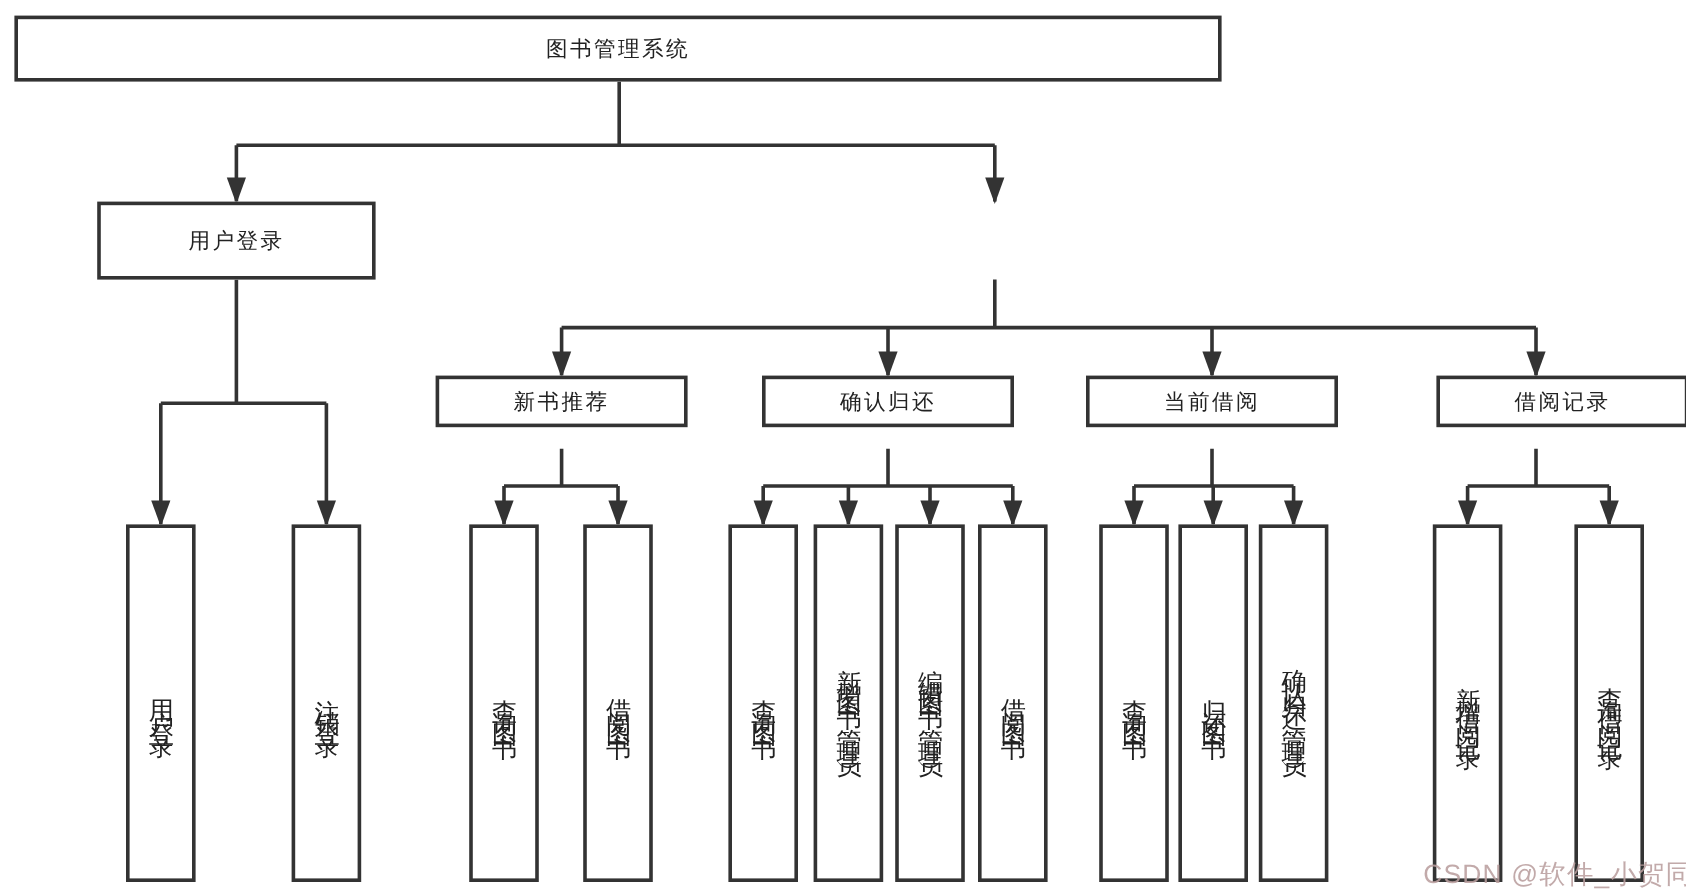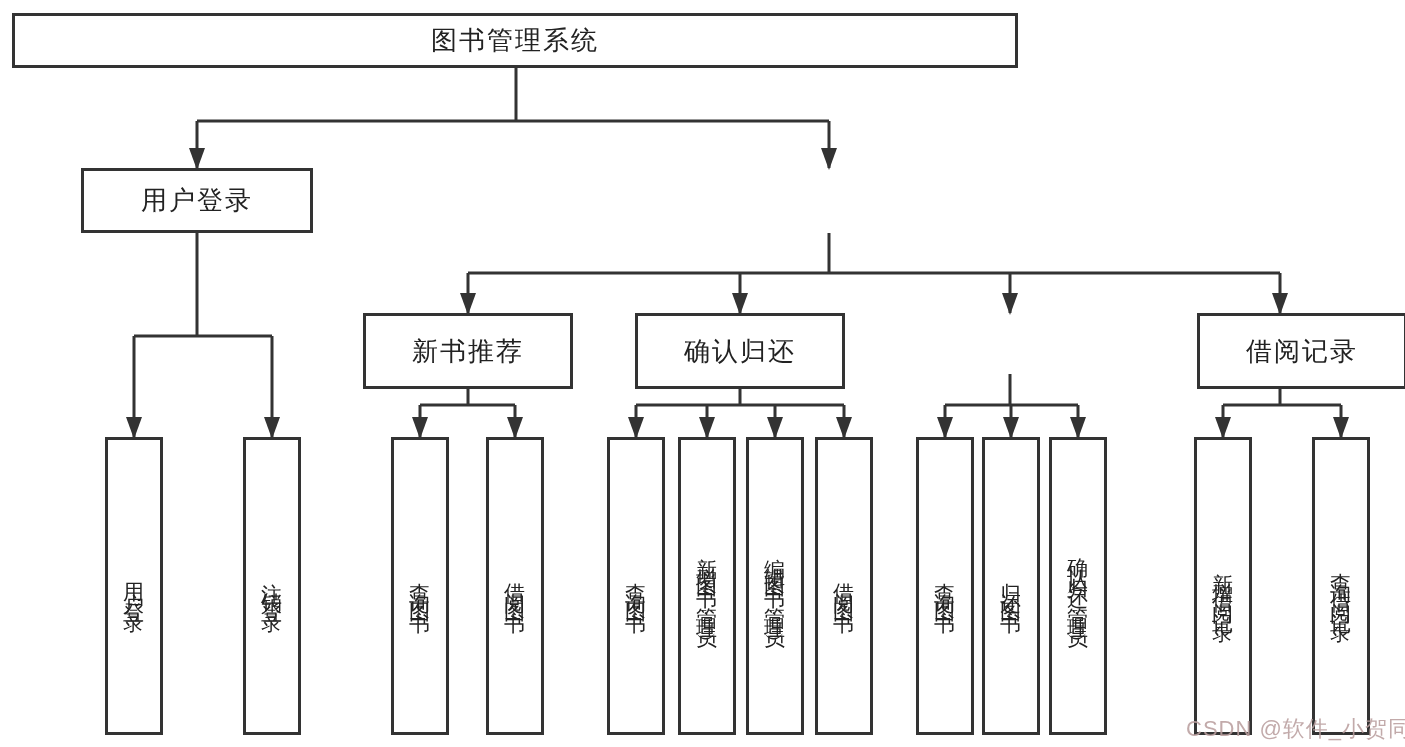--- a/index.html
+++ b/index.html
@@ -7,24 +7,24 @@
     position:relative; width:1405px; height:747px; background:#ffffff;
     font-family:"Liberation Sans", sans-serif; overflow:hidden;
   }
   .connectors { position:absolute; left:0; top:0; width:1405px; height:747px; }
   .node {
     position:absolute; box-sizing:border-box; background:#ffffff;
     border:3px solid #333333; color:#222222;
     display:flex; align-items:center; justify-content:center;
     text-align:center;
   }
-  .node.h { font-size:26px; letter-spacing:2px; white-space:nowrap; }
+  .node.h { font-size:18px; letter-spacing:2px; white-space:nowrap; }
   .root { left:12px; top:13px; width:1006px; height:55px; }
   .l2 { top:168px; width:232px; height:65px; }
-  .l3 { top:313px; width:210px; height:76px; }
+  .l3 { top:313px; width:210px; height:43px; }
   .leaf { top:437px; width:58px; height:298px; }
   .leaf span {
     writing-mode:vertical-rl; text-orientation:mixed;
     font-size:21px; letter-spacing:10px; line-height:1; color:#222222;
   }
   .watermark {
     position:absolute; left:1186px; top:714px; white-space:nowrap;
     font-size:22px; letter-spacing:1px; color:rgba(185,158,158,0.88);
   }
 </style>
@@ -65,20 +65,21 @@
       <polygon points="1333,417 1349,417 1341,439"></polygon>
     </g>
   </svg>
 
   <div class="node h root">图书管理系统</div>
 
   <div class="node h l2" style="left:81px">用户登录</div>
 
   <div class="node h l3" style="left:363px">新书推荐</div>
   <div class="node h l3" style="left:635px">确认归还</div>
+  <div class="node h l3" style="left:905px">当前借阅</div>
   <div class="node h l3" style="left:1197px">借阅记录</div>
 
   <div class="node leaf" style="left:105px">
     <span>用户登录</span>
   </div>
   <div class="node leaf" style="left:243px">
     <span>注销登录</span>
   </div>
 
   <div class="node leaf" style="left:391px">

